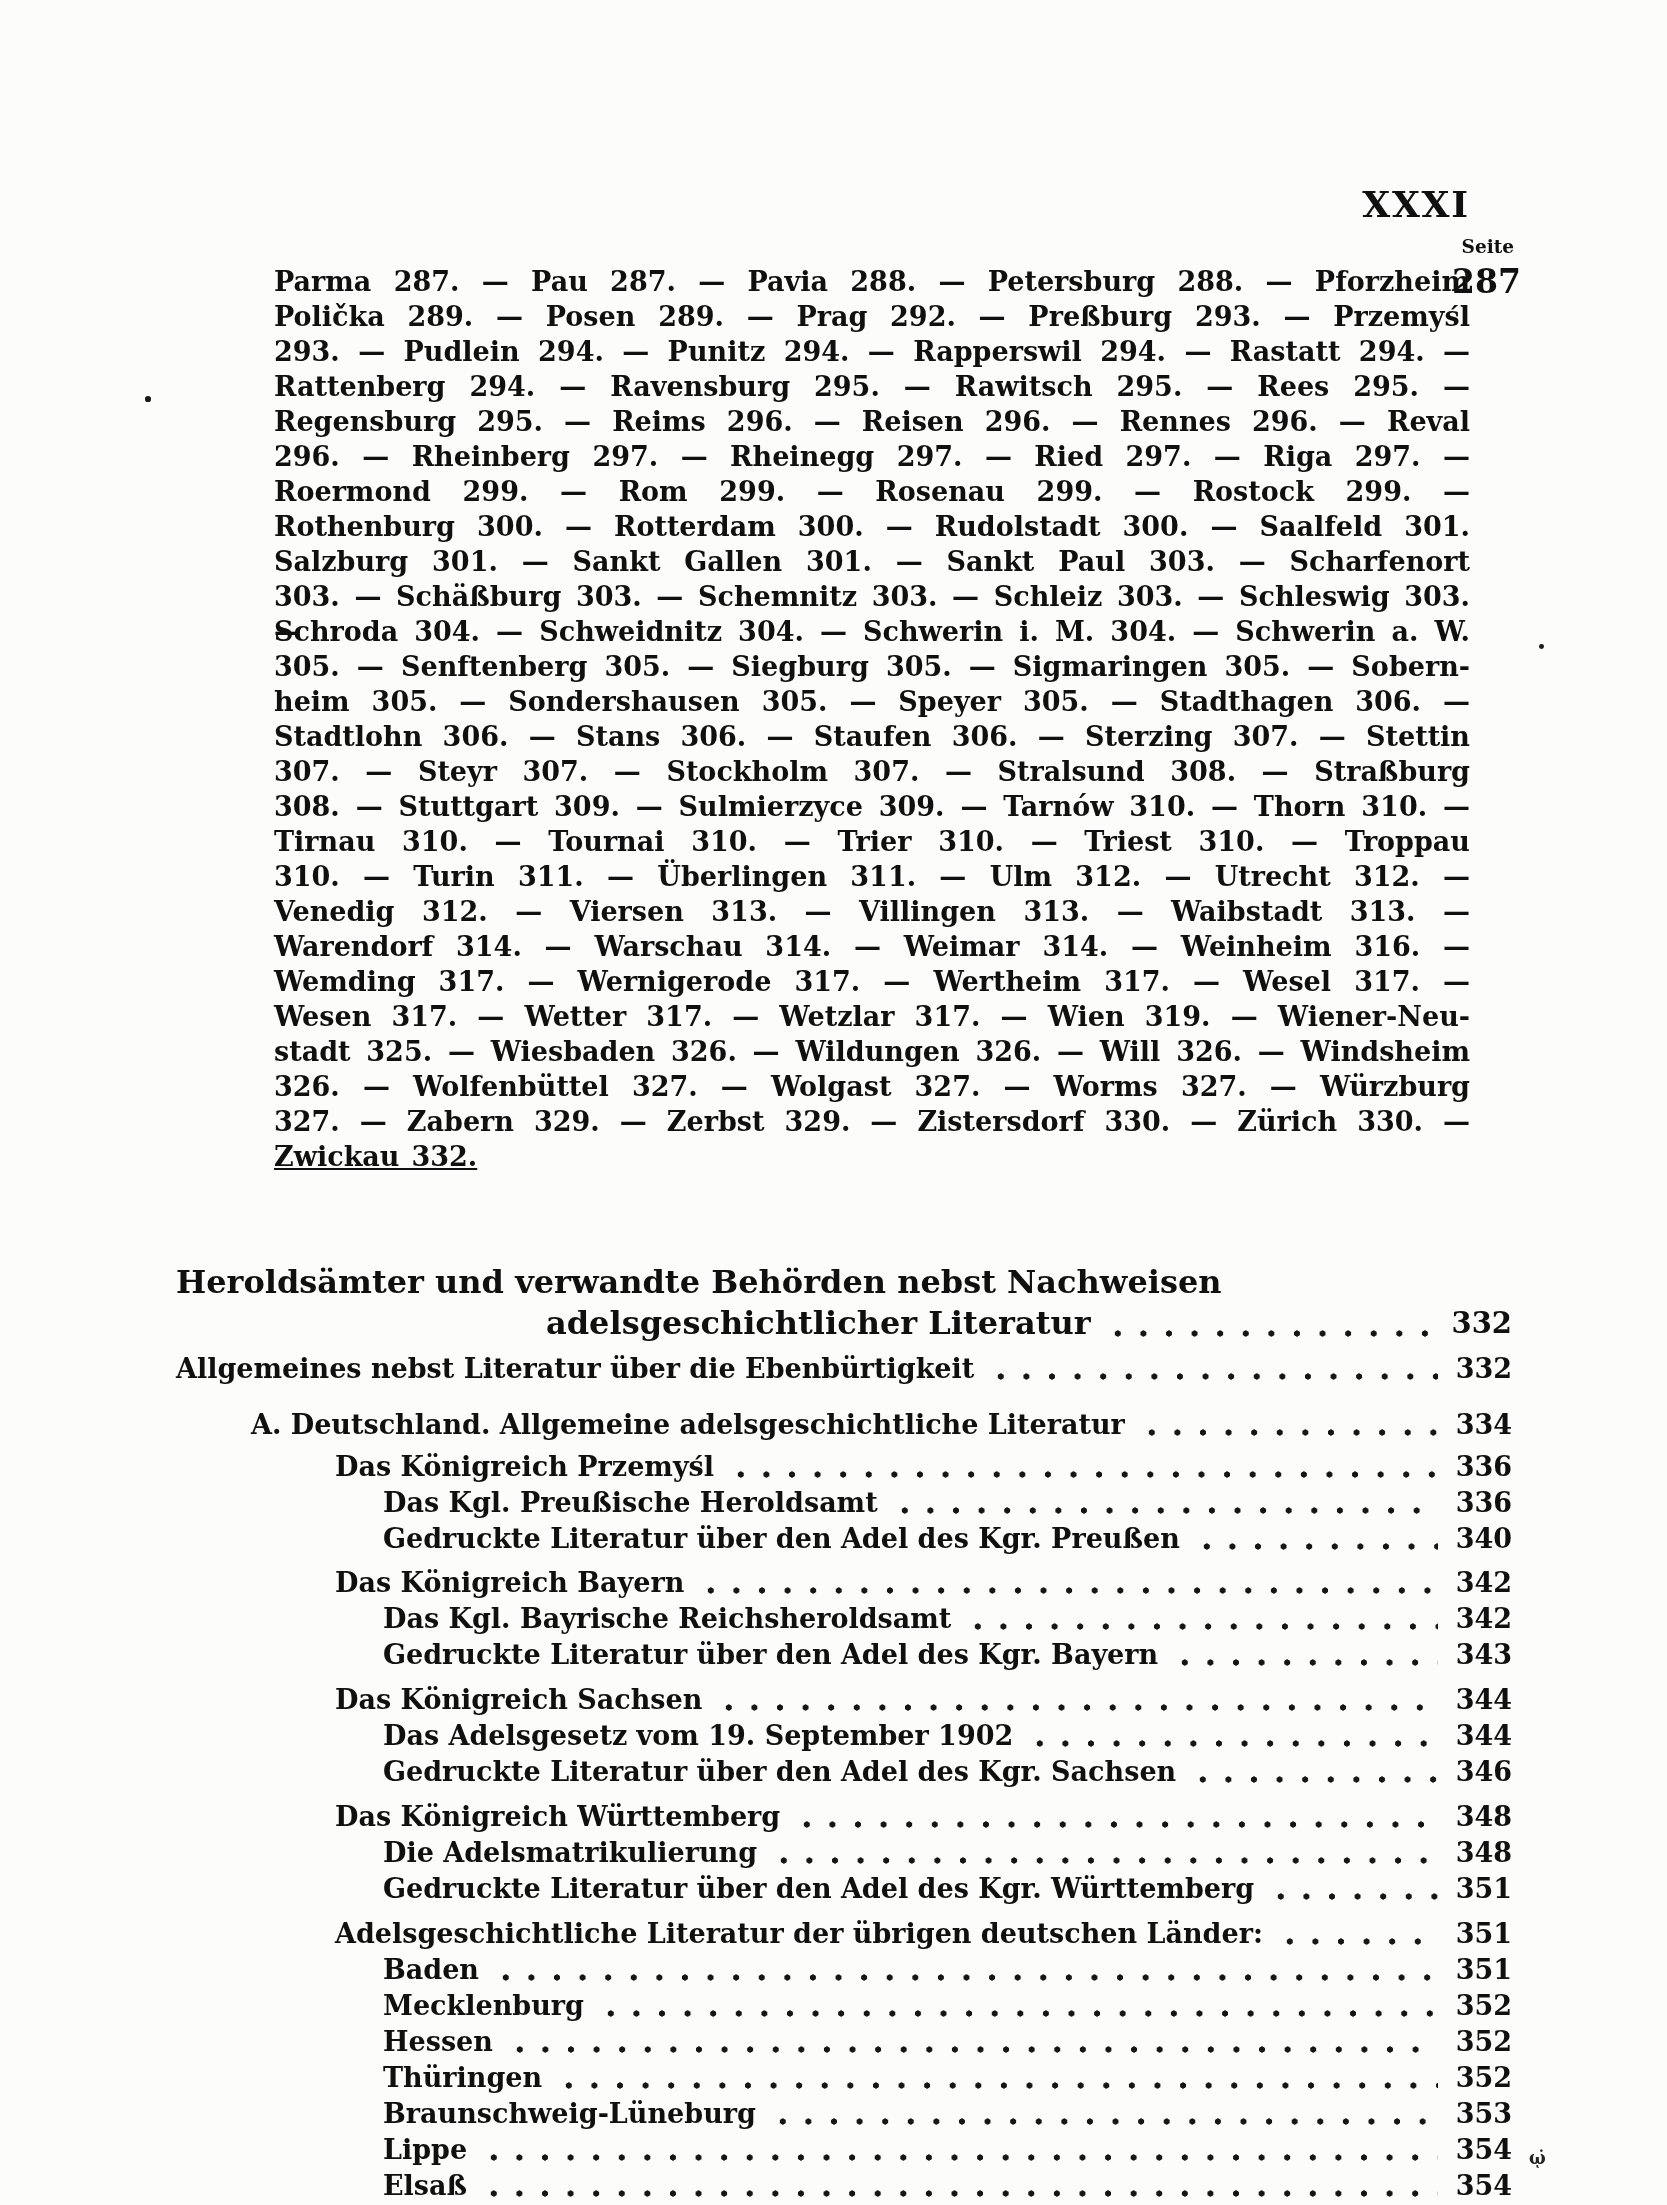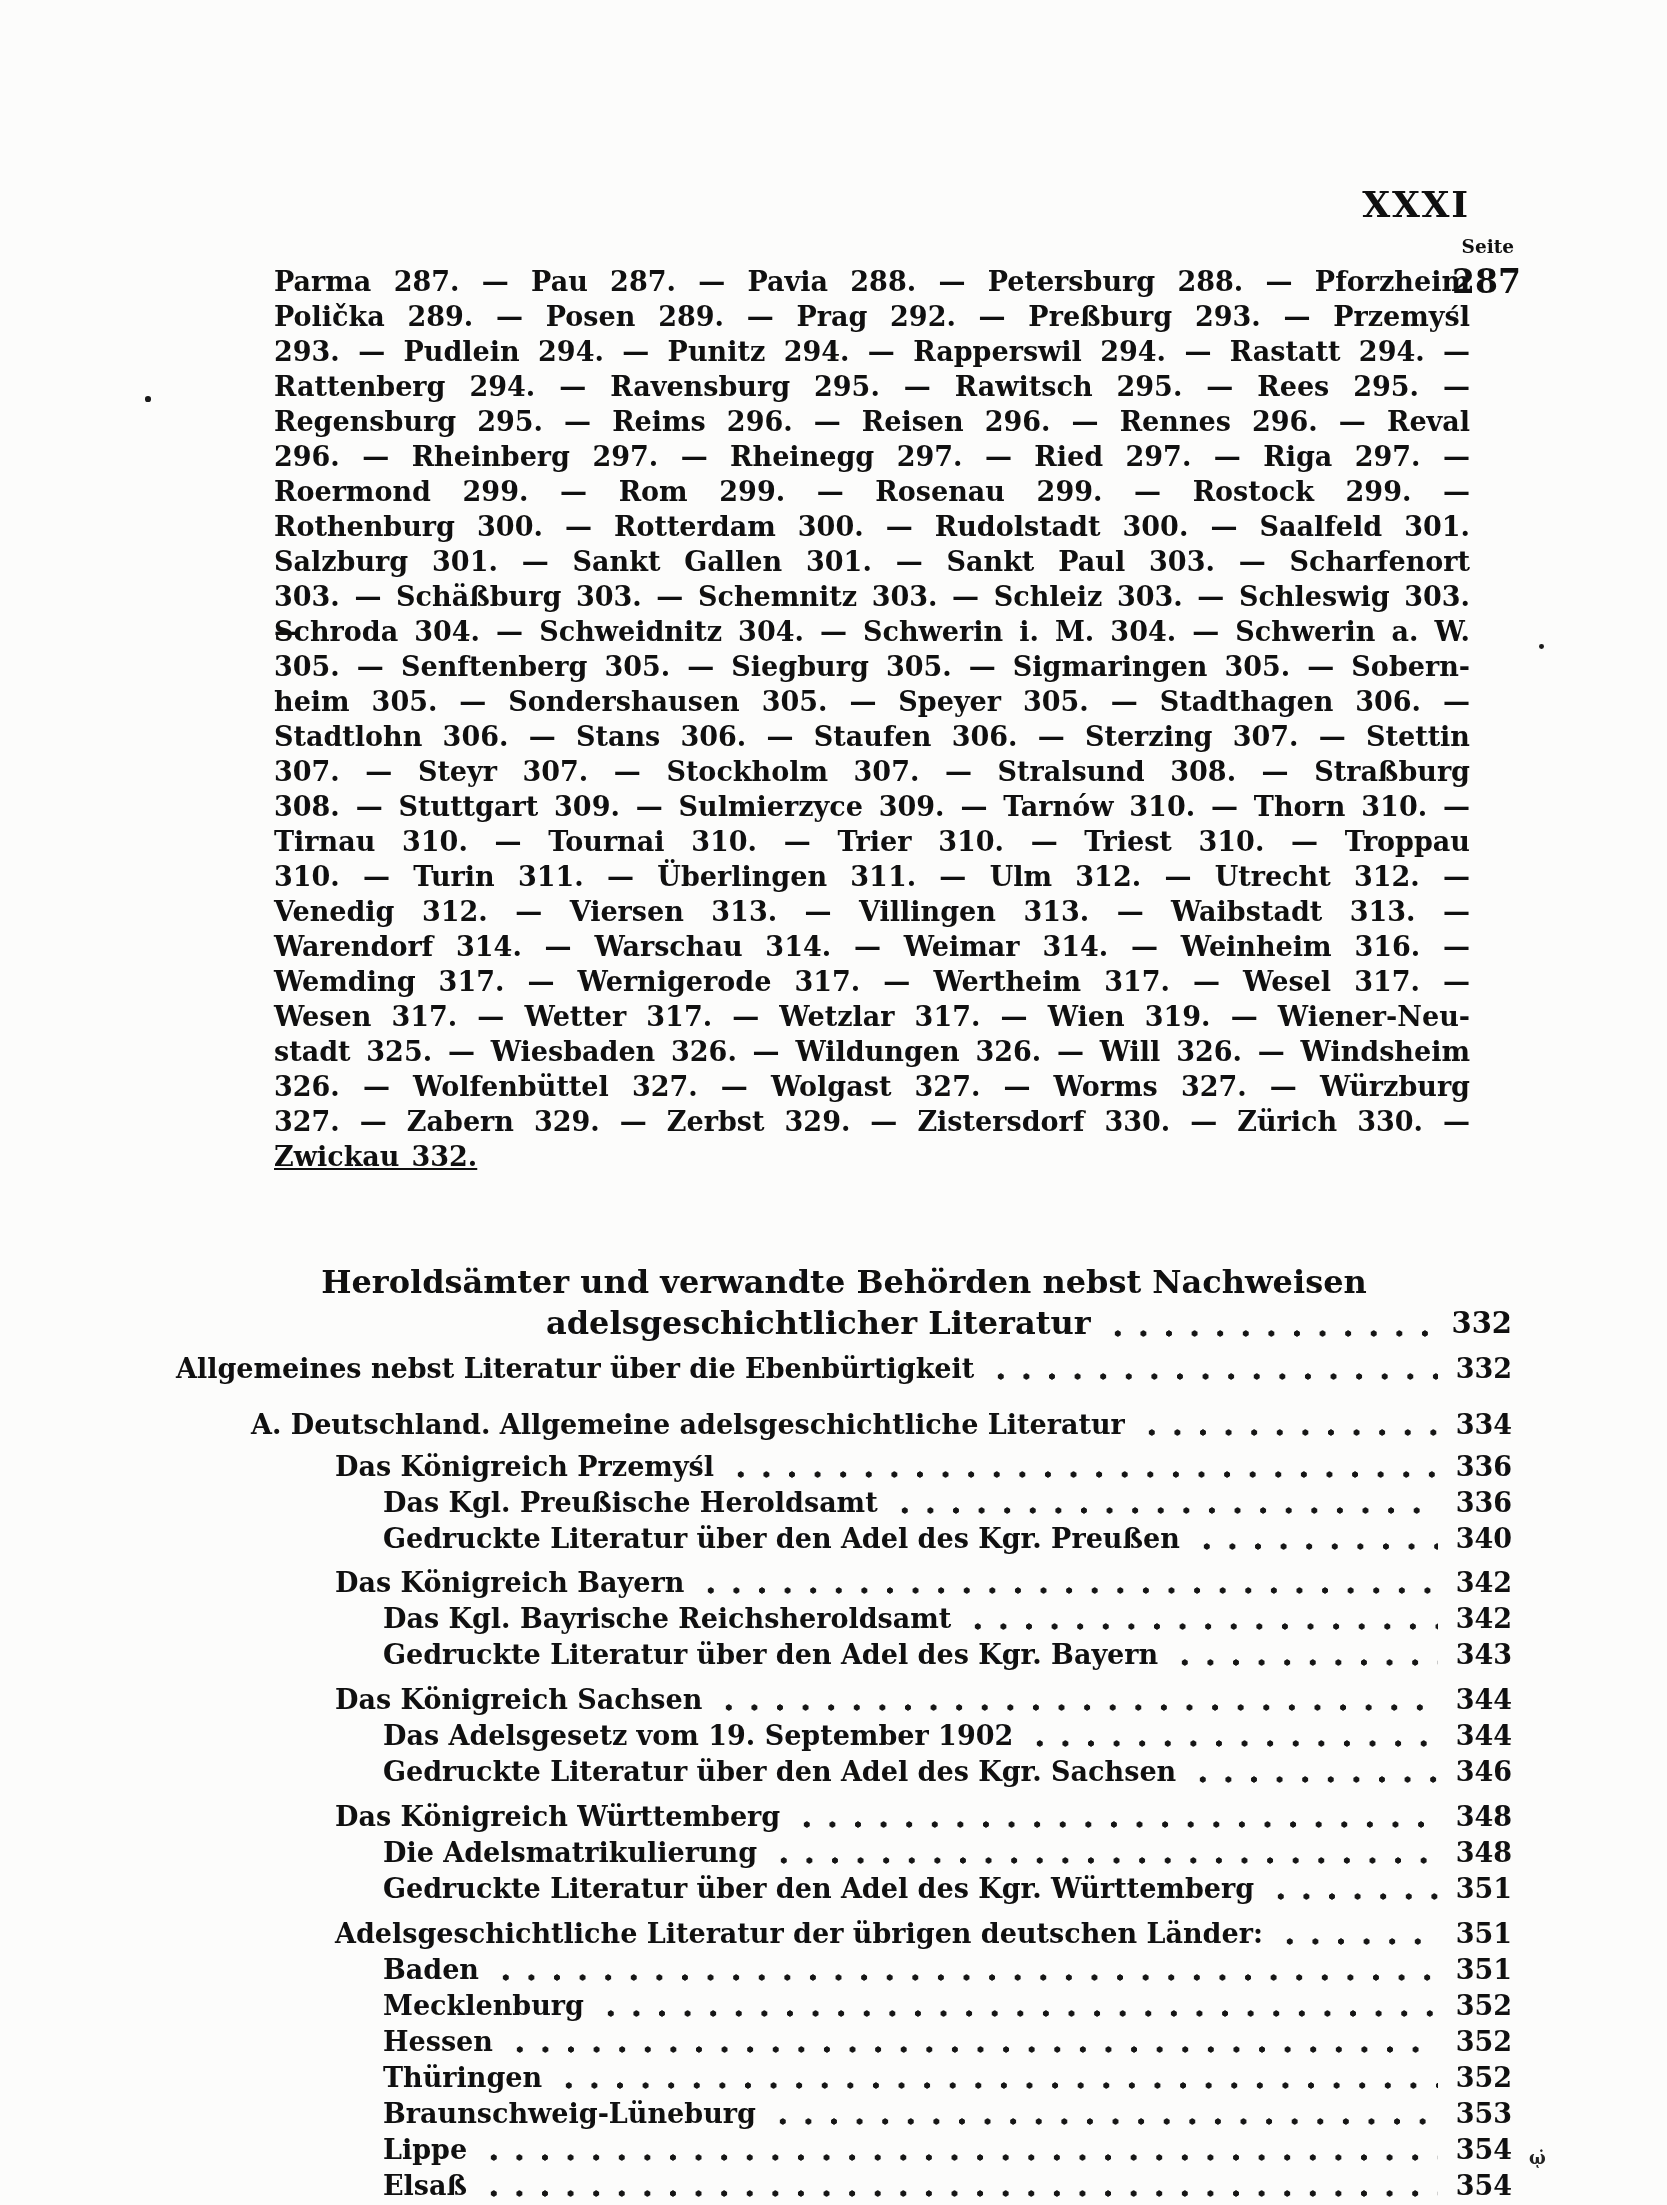--- a/index.html
+++ b/index.html
@@ -43,21 +43,21 @@
     white-space:normal;
     overflow:visible;
   }
   .index-line.last { text-align-last:left;text-decoration:underline; }
 
   
   .heading-block {
     position:absolute; left:176px; top:1262px; width:1336px;
     font-size:32px;
   }
-  .heading-line1 { text-align:center; height:41px; line-height:41px; }
+  .heading-line1 { height:41px; line-height:41px; }
   .heading-line2 { display:flex; height:41px; line-height:41px; }
   .heading-line2 .spacer { width:370px; }
   .heading-line2 .hpage { width:66px; text-align:right; font-size:29px; }
 
   
   .leader {
     flex:1 1 auto;
     margin:0 8px 0 14px;
     background-image:radial-gradient(circle, #151515 2.9px, transparent 3.3px);
     background-size:25.6px 7px;

